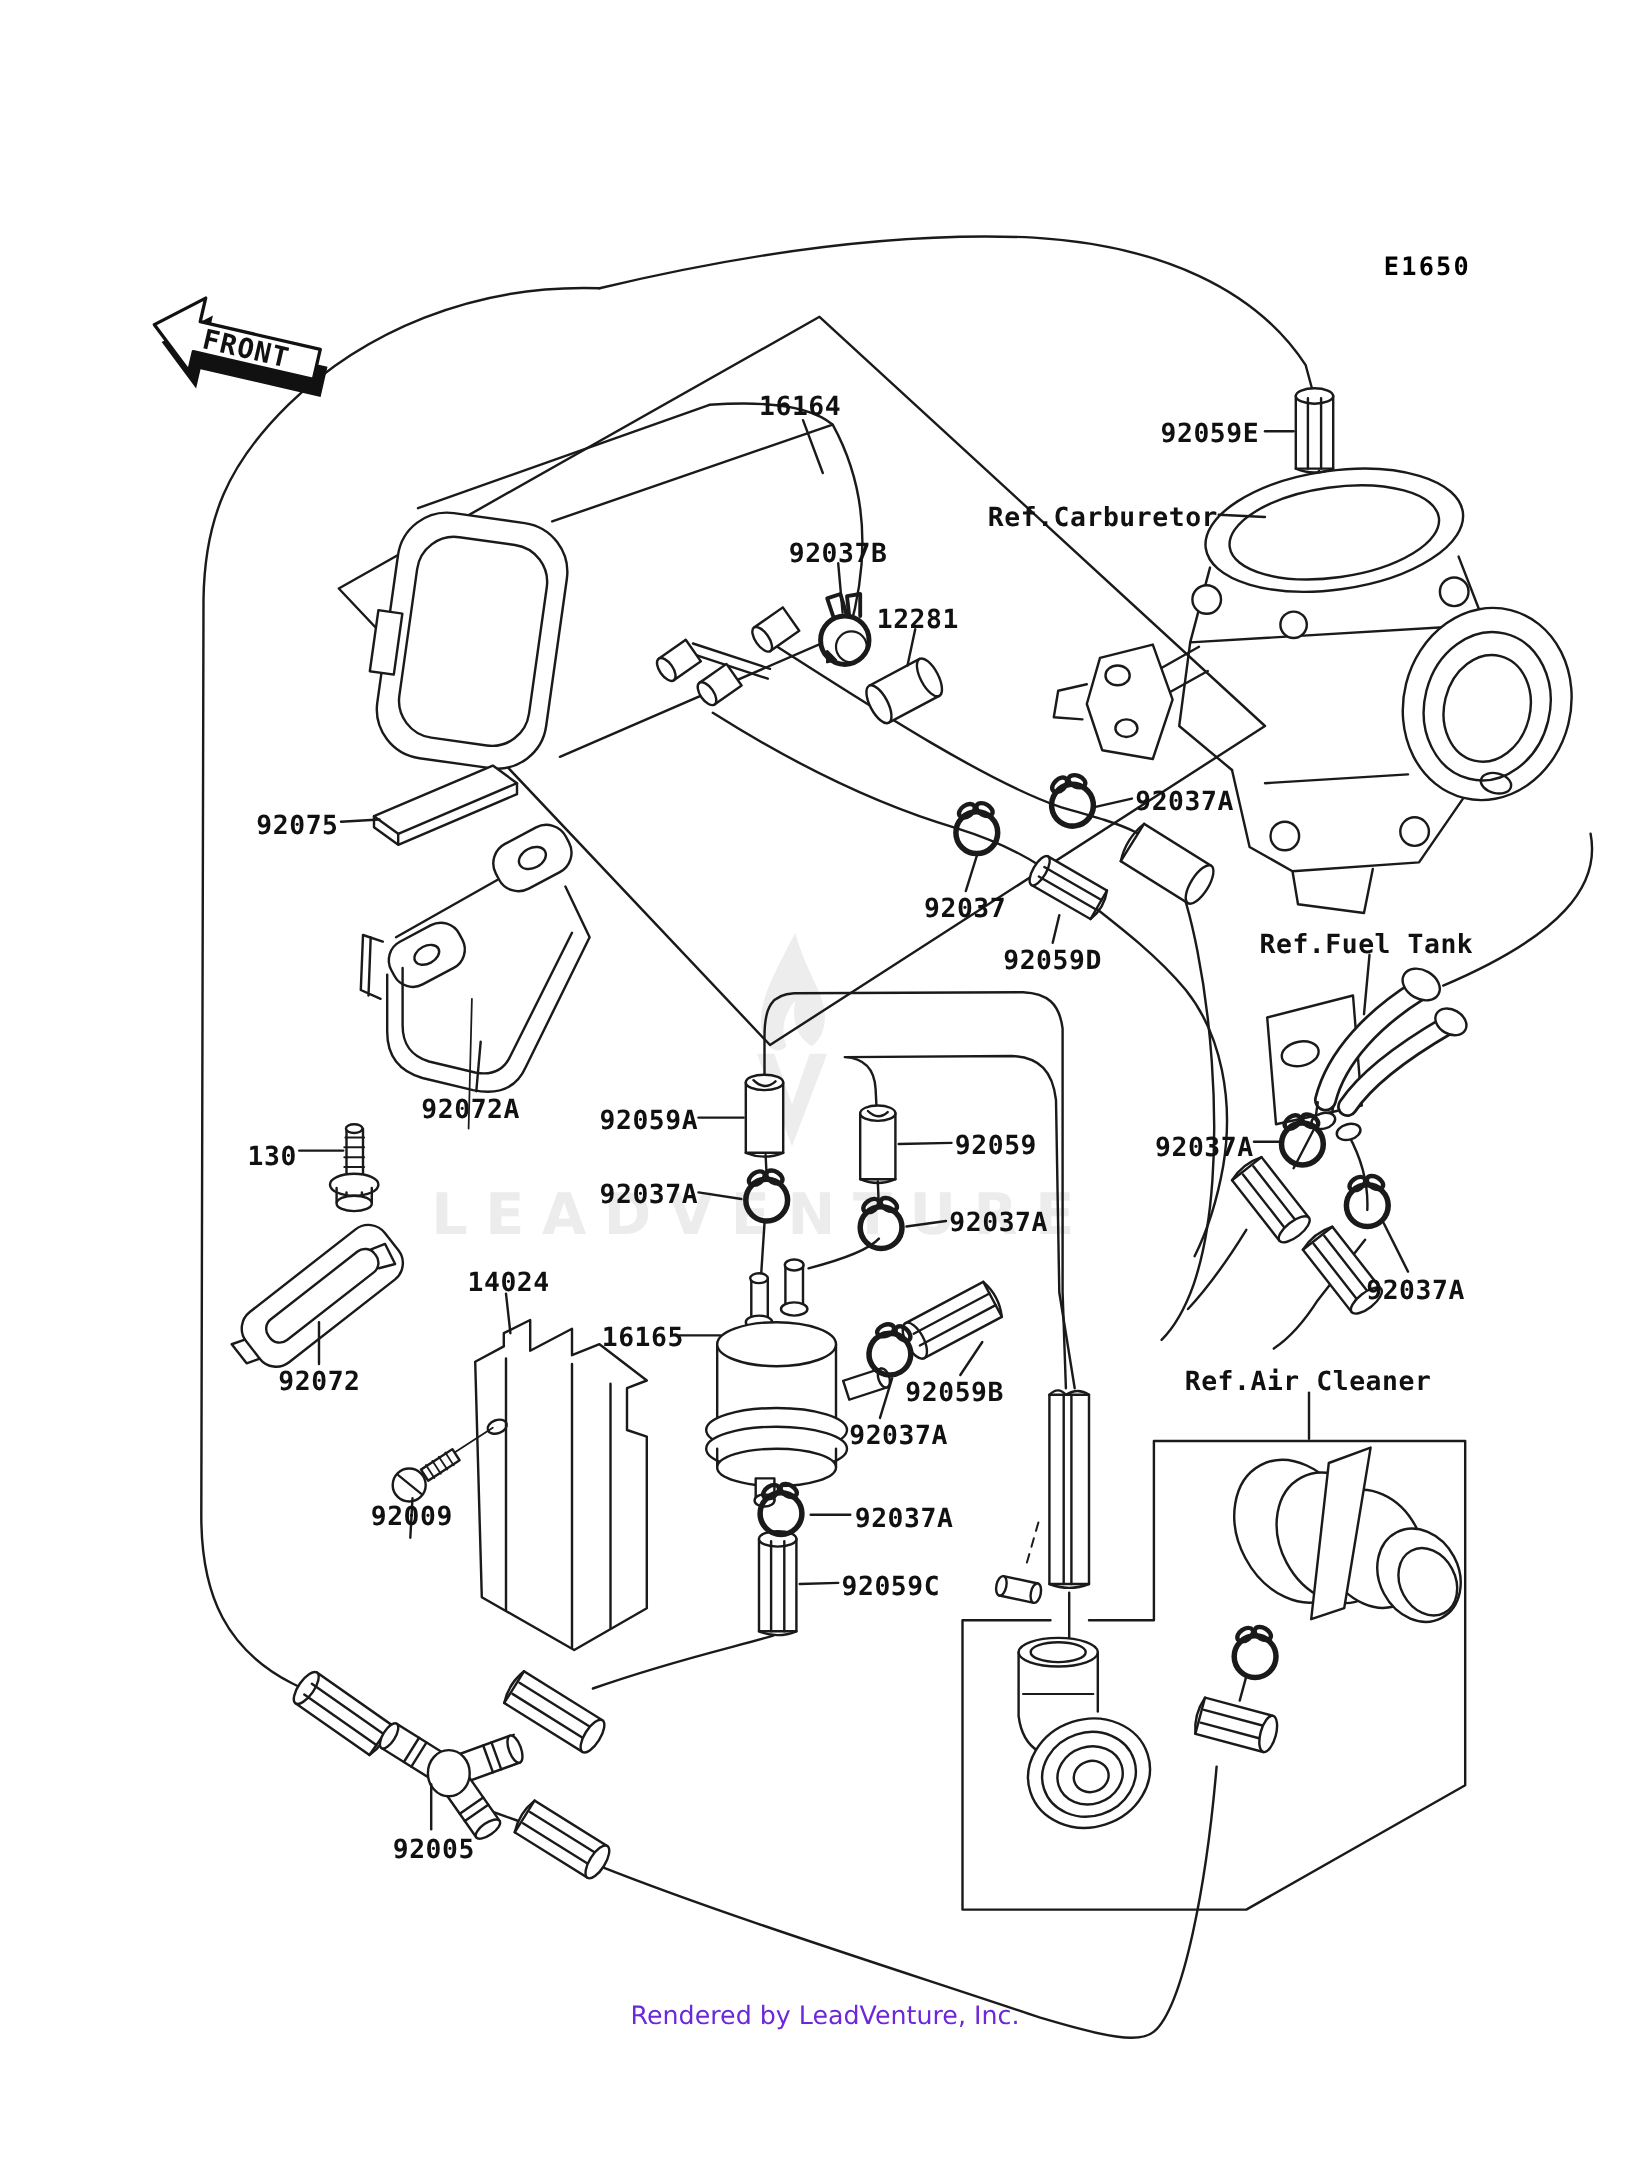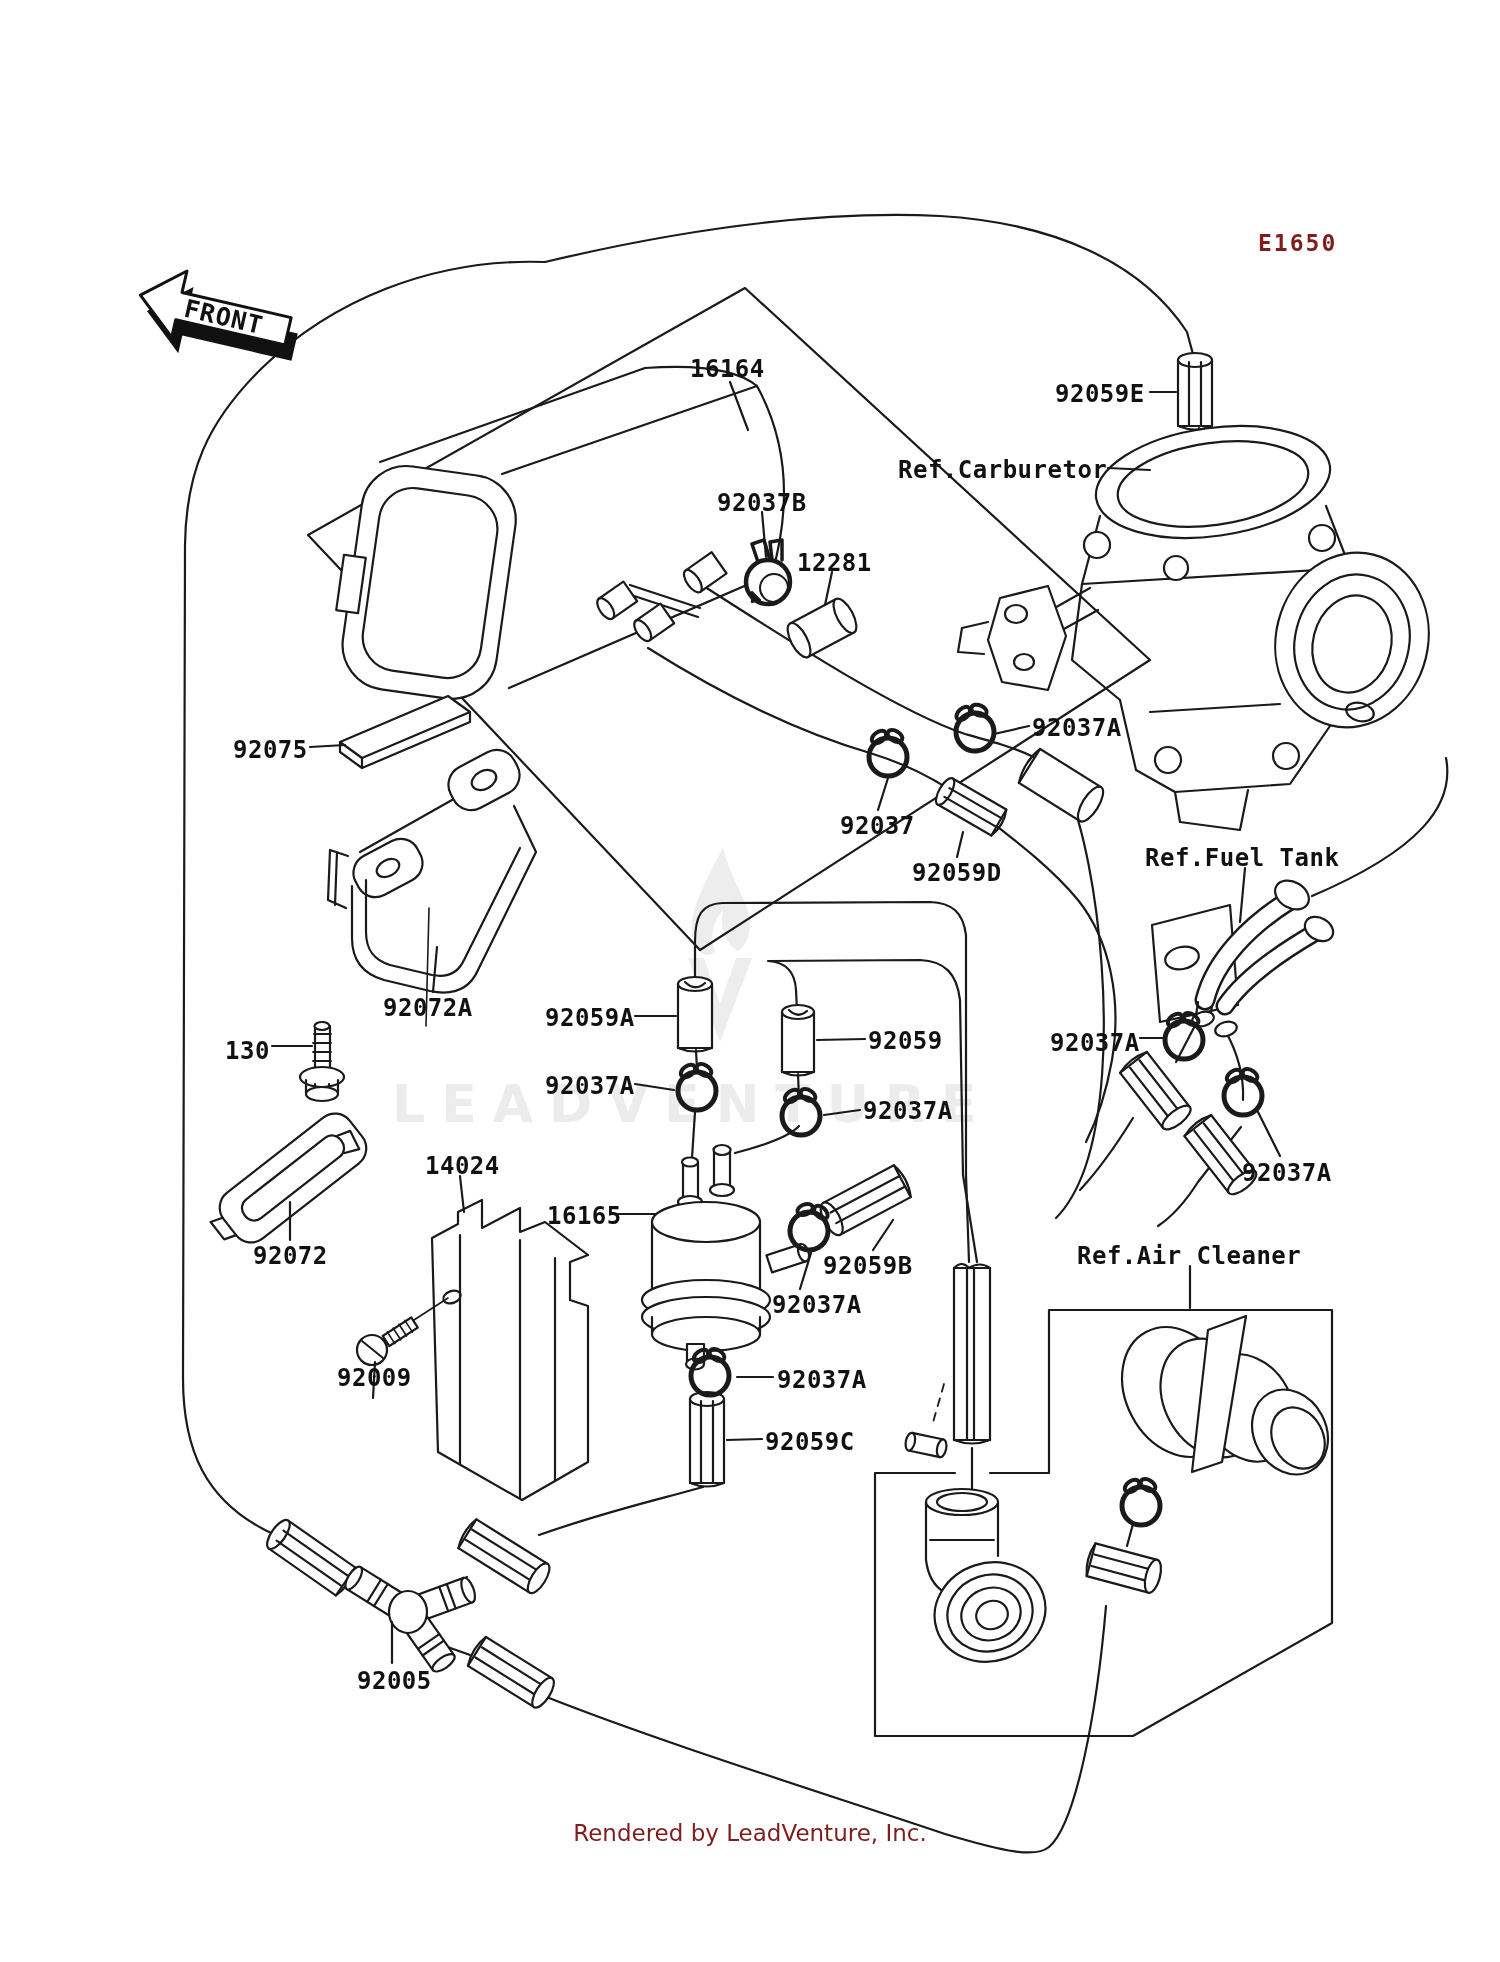--- a/index.html
+++ b/index.html
@@ -3,23 +3,23 @@
 <meta charset="utf-8">
 <style>
   html,body{margin:0;padding:0;background:#fff;}
   #stage{position:relative;width:1500px;height:1962px;background:#fff;overflow:hidden;
          font-family:"DejaVu Sans Mono", monospace;}
   svg{position:absolute;left:0;top:0;}
   .lineart{stroke:#1a1a1a;fill:none;stroke-width:2.2;stroke-linecap:round;stroke-linejoin:round;}
   #label-layer{position:absolute;left:0;top:0;width:100%;height:100%;}
   .part-label{position:absolute;font:bold 24px "DejaVu Sans Mono",monospace;
               letter-spacing:0.5px;color:#111;white-space:pre;}
-  .code-label{position:absolute;font:bold 23px "DejaVu Sans Mono",monospace;letter-spacing:2px;color:#7f1d1d;}
+  .code-label{position:absolute;font:bold 23px "DejaVu Sans Mono",monospace;letter-spacing:2px;color:#000000;}
   .footer-label{position:absolute;left:50%;transform:translateX(-50%);top:1820px;
-                font:23px "DejaVu Sans",sans-serif;color:#7f1d1d;}
+                font:23px "DejaVu Sans",sans-serif;color:#6d28d9;}
   .wm-text{font:bold 52px "DejaVu Sans",sans-serif;letter-spacing:16px;fill:#ececec;}
   .front-text{font:bold 25px "DejaVu Sans Mono",monospace;letter-spacing:1px;fill:#111;}
 </style>
 </head>
 <body>
 
 <div id="stage">
 
 <svg width="1500" height="1962" viewBox="0 0 1500 1962">
   <defs>

